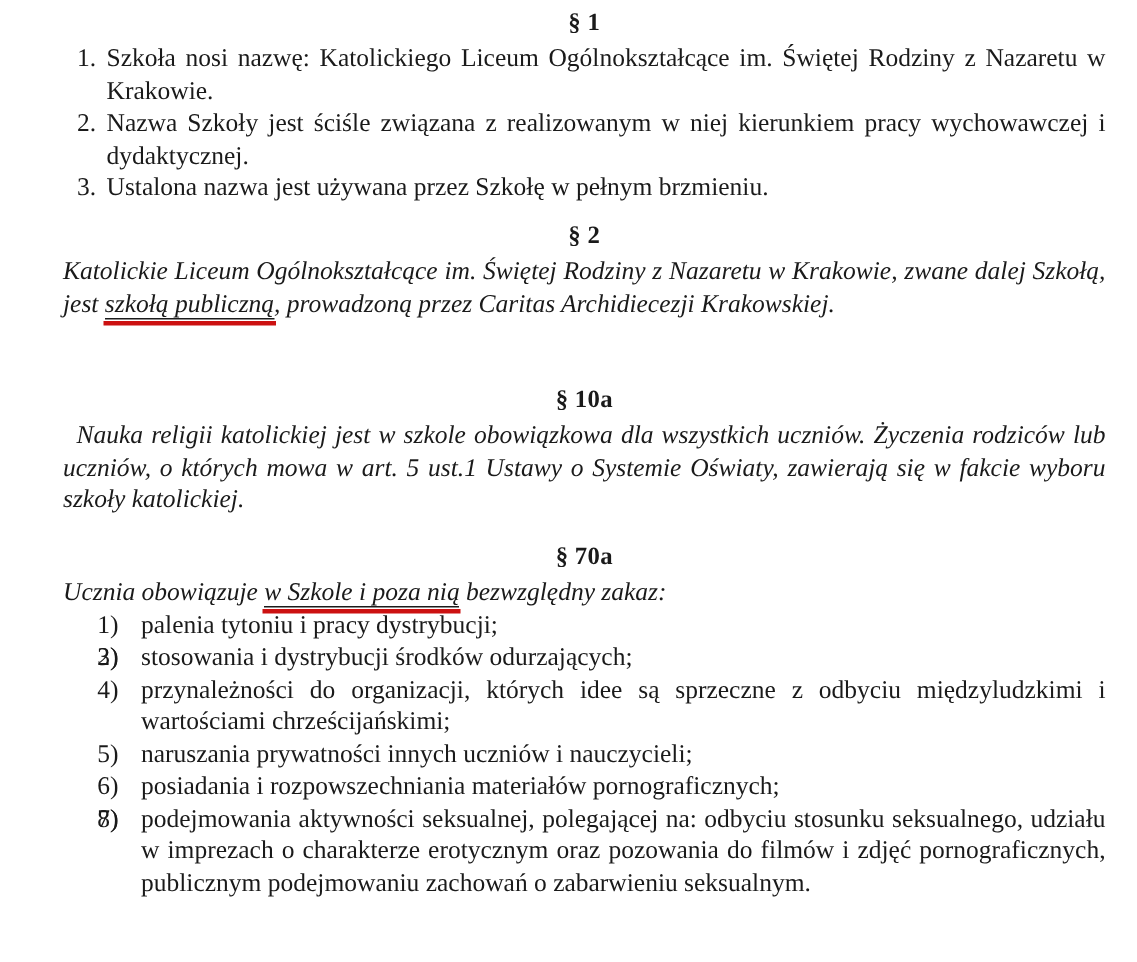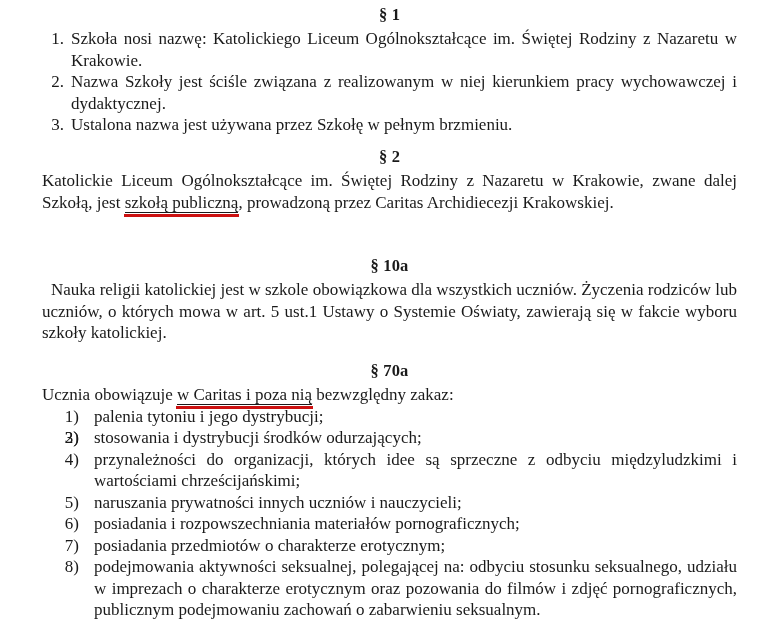--- a/index.html
+++ b/index.html
@@ -34,20 +34,21 @@
   }
 
   
   .para {
     font-size: 17px;
     line-height: 21.5px;
     text-align: justify;
     text-justify: inter-word;
     margin: 0;
     hyphens: none;
+    font-style: italic;
   }
   .para.indent { text-indent: 9px; }
 
   
   ol.num-list {
     list-style: none;
     margin: 0;
     padding: 0;
   }
   ol.num-list > li {
@@ -136,25 +137,25 @@
     <p class="para"><span>Katolickie Liceum Ogólnokształcące im. Świętej Rodziny z Nazaretu w Krakowie, zwane dalej Szkołą, jest </span><span class="hl">szkołą publiczną</span><span>, prowadzoną przez Caritas Archidiecezji Krakowskiej.</span></p>
   </section>
 
   <section class="blk-3">
     <div class="sec-heading">§ 10a</div>
     <p class="para indent">Nauka religii katolickiej jest w szkole obowiązkowa dla wszystkich uczniów. Życzenia rodziców lub uczniów, o których mowa w art. 5 ust.1 Ustawy o Systemie Oświaty, zawierają się w fakcie wyboru szkoły katolickiej.</p>
   </section>
 
   <section class="blk-4">
     <div class="sec-heading">§ 70a</div>
-    <p class="para"><span>Ucznia obowiązuje </span><span class="hl">w Caritas i poza nią</span><span> bezwzględny zakaz:</span></p>
+    <p class="para"><span>Ucznia obowiązuje </span><span class="hl">w Szkole i poza nią</span><span> bezwzględny zakaz:</span></p>
     <ol class="num-list list-paren">
       <li>
         <span class="marker">1)</span>
-        <span class="body">palenia tytoniu i jego dystrybucji;</span>
+        <span class="body">palenia tytoniu i pracy dystrybucji;</span>
       </li>
       <li>
         <span class="marker">2)</span>
       </li>
       <li>
         <span class="marker">3)</span>
         <span class="body">stosowania i dystrybucji środków odurzających;</span>
       </li>
       <li>
         <span class="marker">4)</span>
@@ -163,21 +164,20 @@
       <li>
         <span class="marker">5)</span>
         <span class="body">naruszania prywatności innych uczniów i nauczycieli;</span>
       </li>
       <li>
         <span class="marker">6)</span>
         <span class="body">posiadania i rozpowszechniania materiałów pornograficznych;</span>
       </li>
       <li>
         <span class="marker">7)</span>
-        <span class="body">posiadania przedmiotów o charakterze erotycznym;</span>
       </li>
       <li>
         <span class="marker">8)</span>
         <span class="body">podejmowania aktywności seksualnej, polegającej na: odbyciu stosunku seksualnego, udziału w imprezach o charakterze erotycznym oraz pozowania do filmów i zdjęć pornograficznych, publicznym podejmowaniu zachowań o zabarwieniu seksualnym.</span>
       </li>
     </ol>
   </section>
 
 </div>
 

